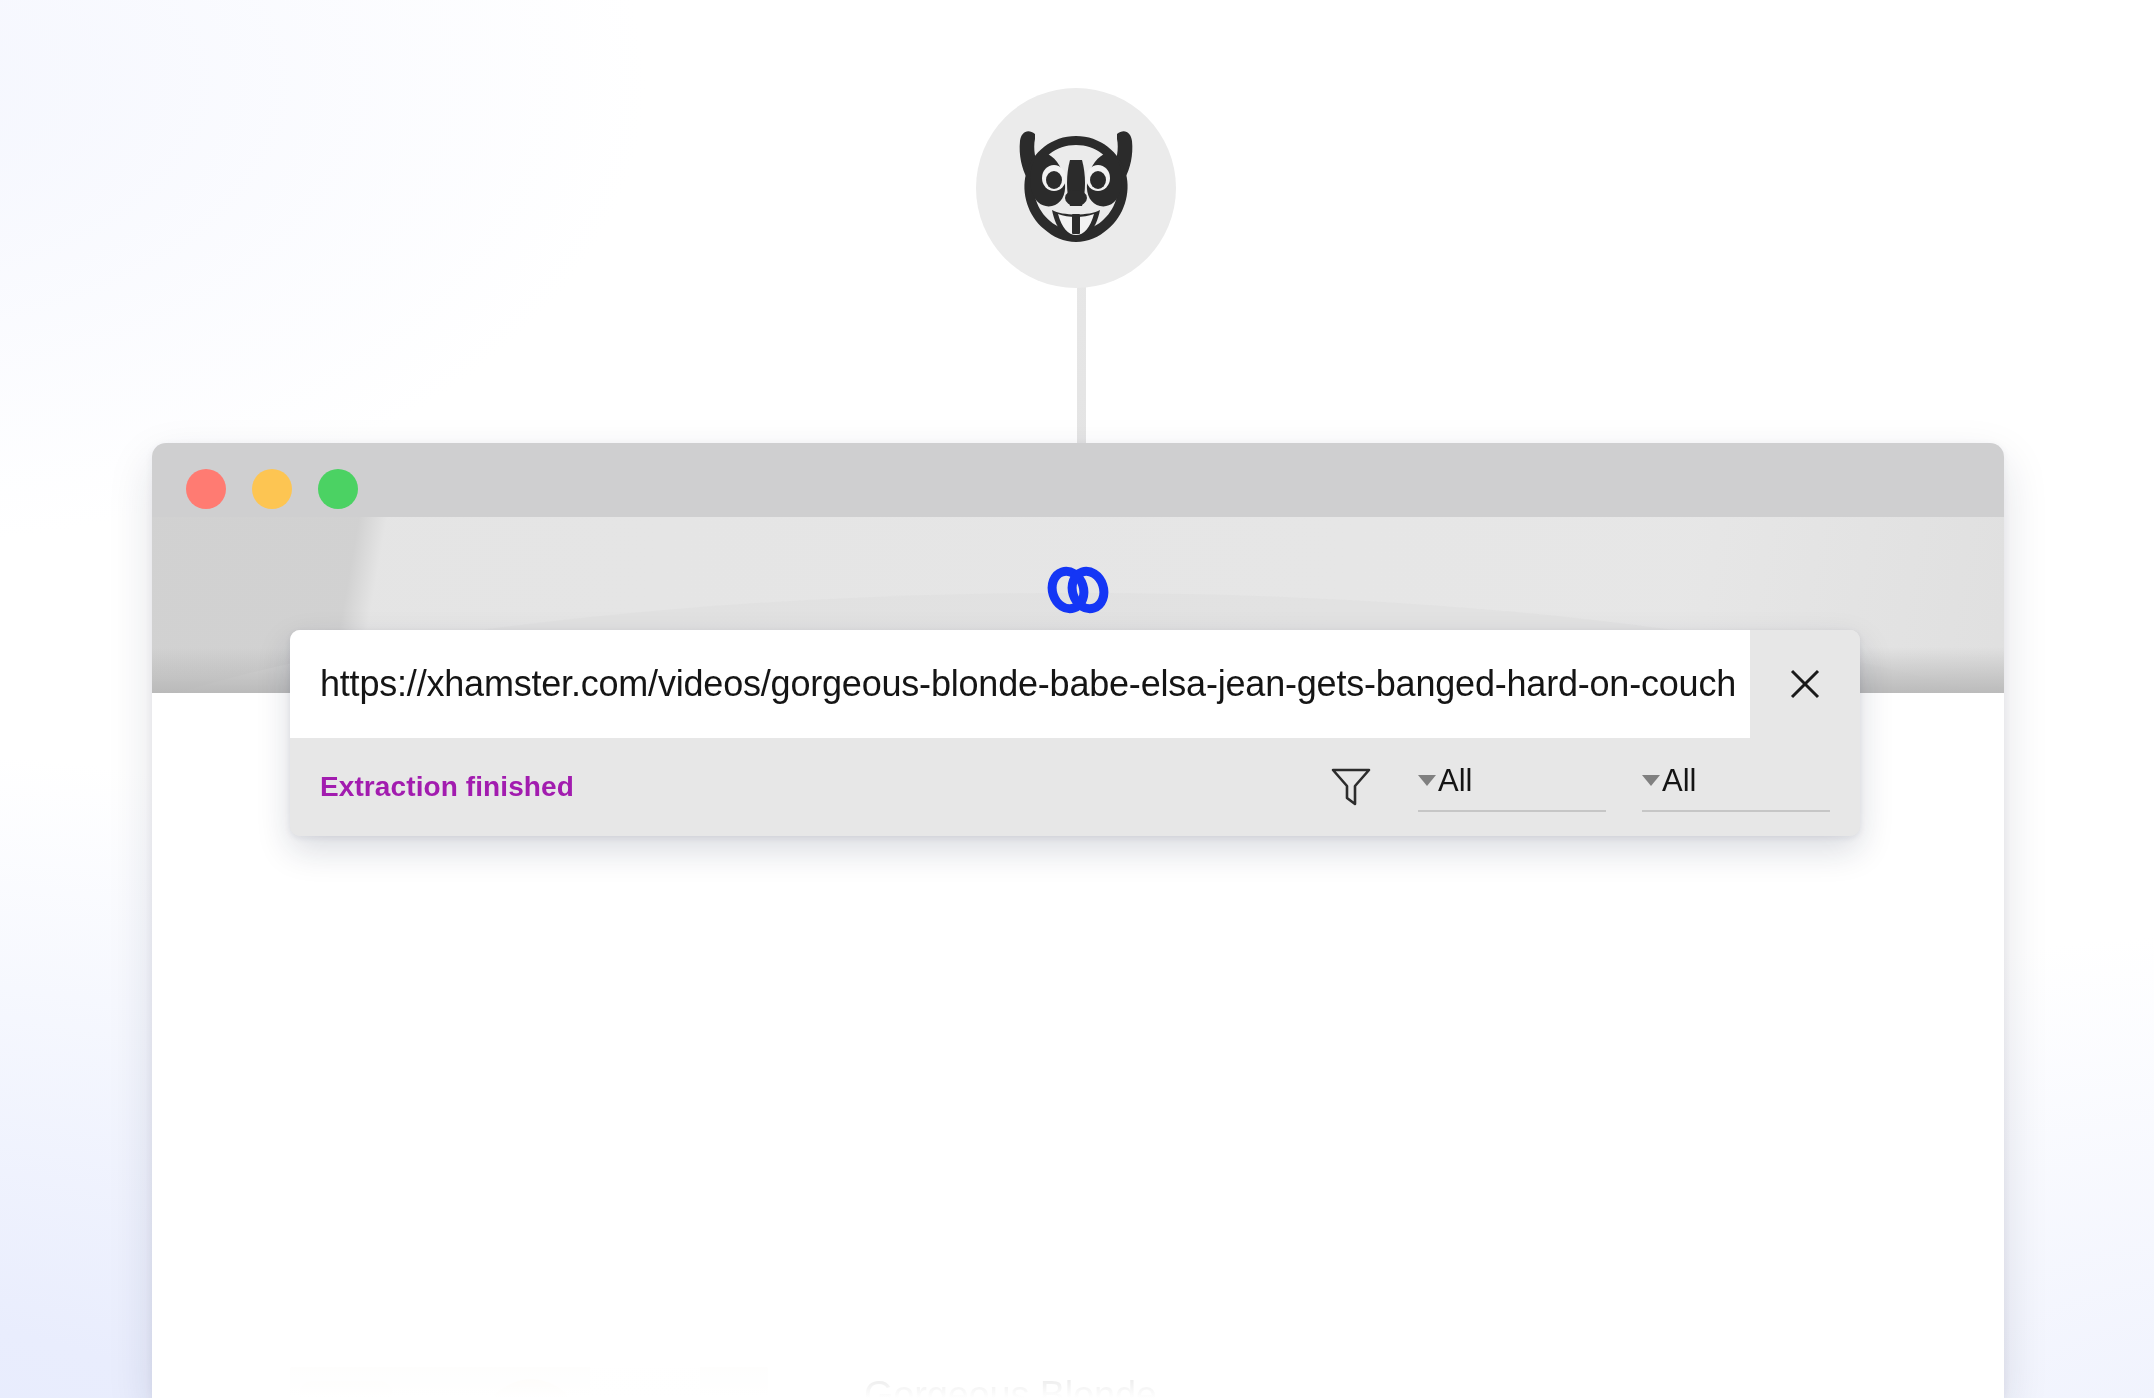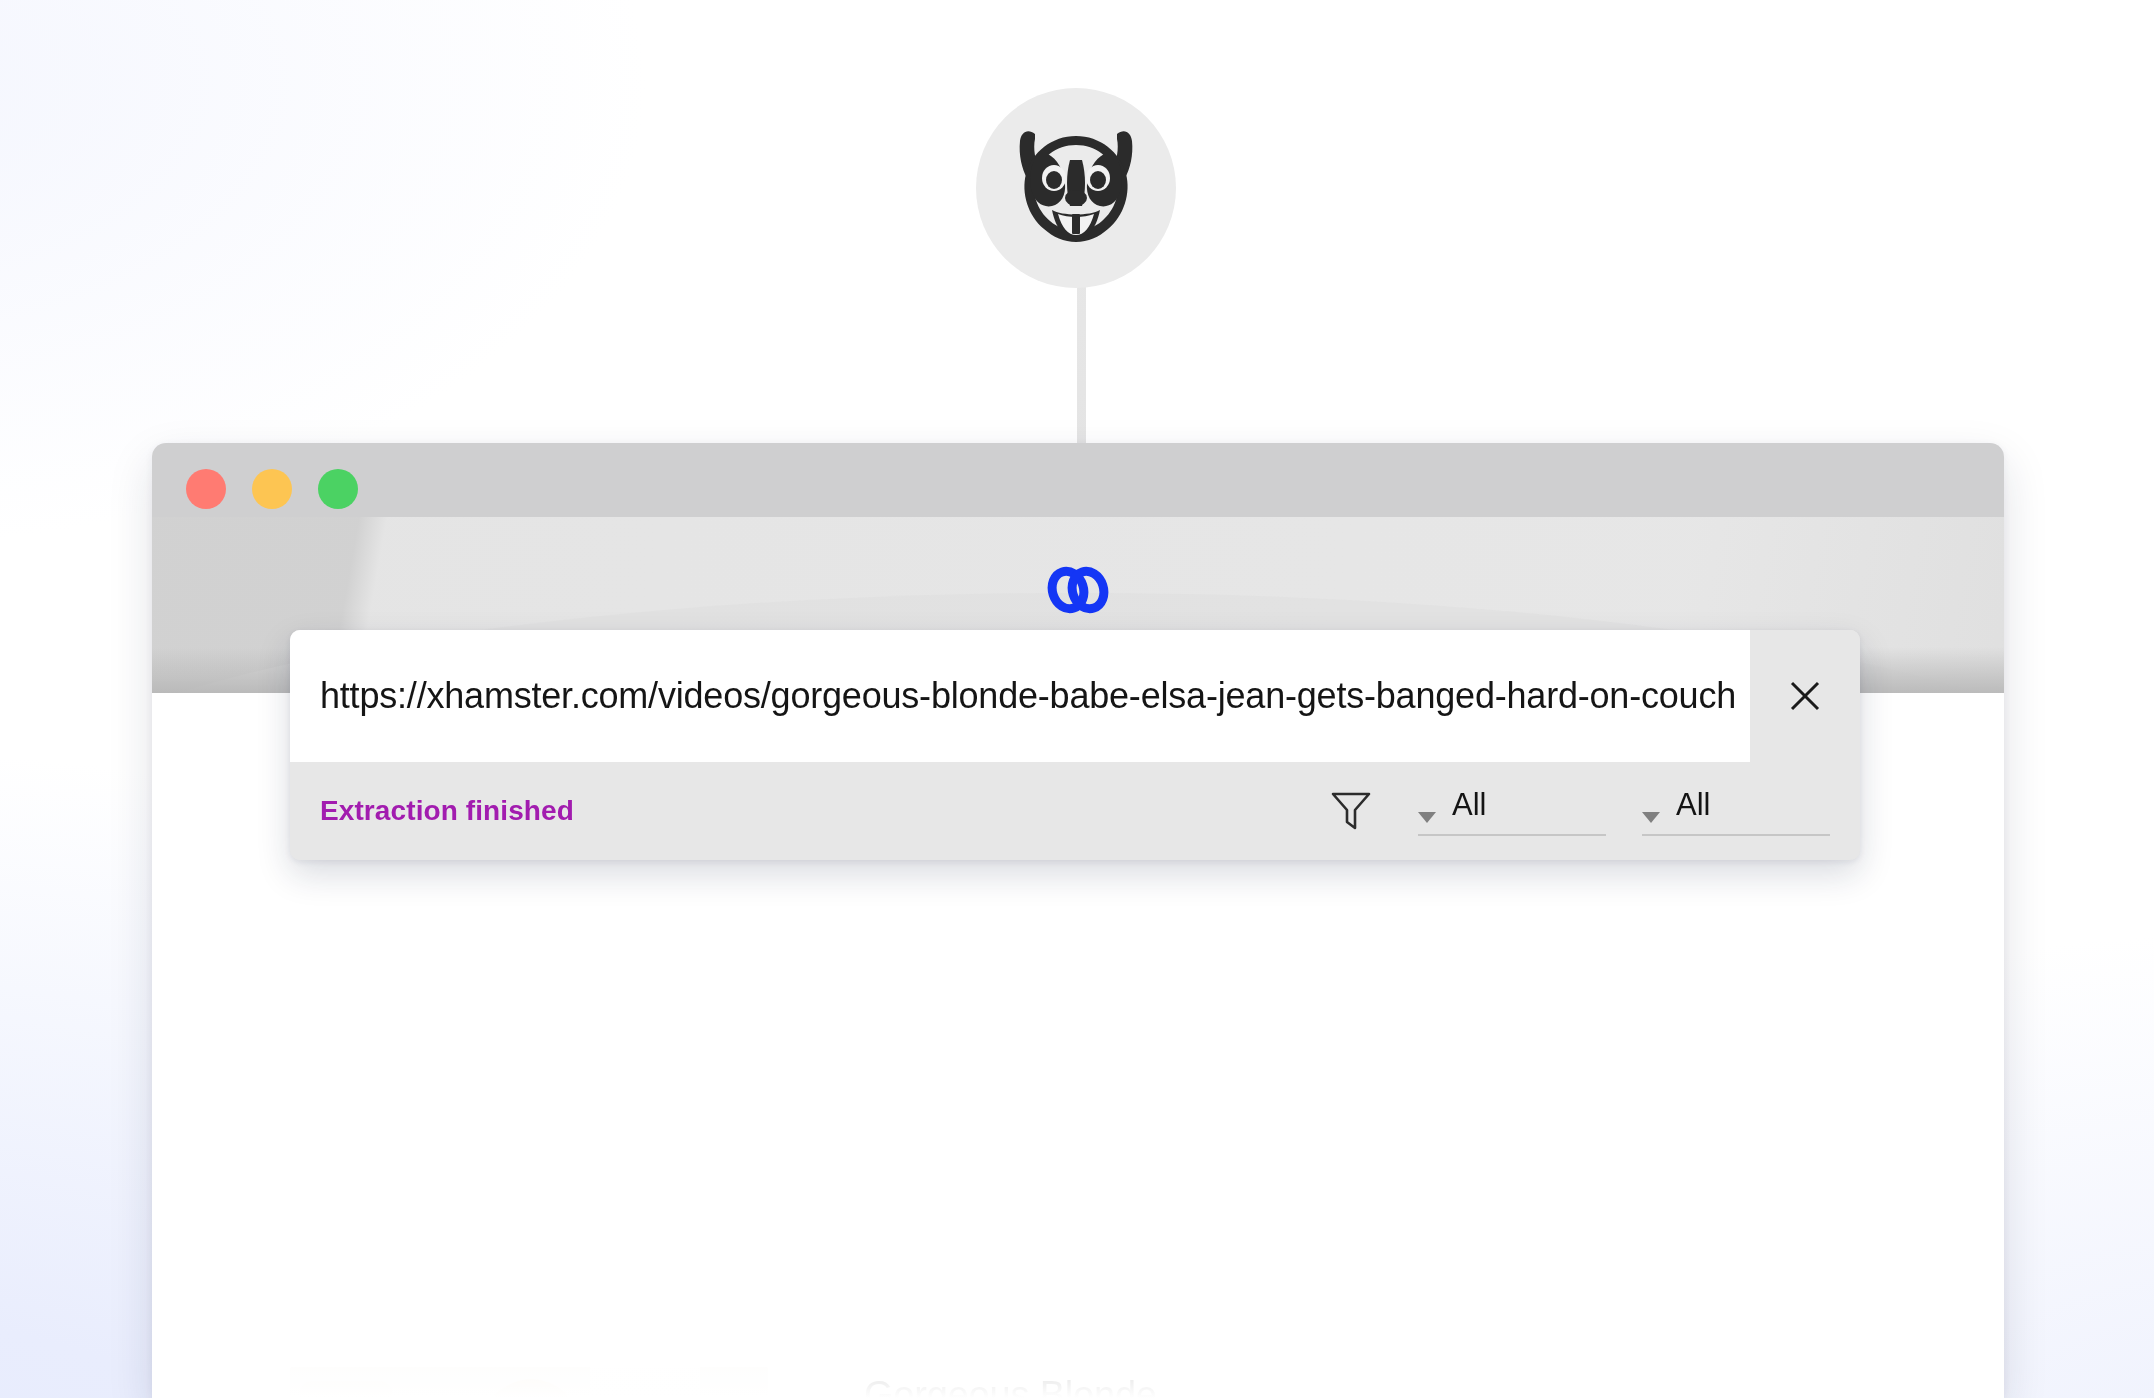--- a/index.html
+++ b/index.html
@@ -128,21 +128,21 @@
     top: 630px;
     width: 1570px;
     border-radius: 10px 10px 10px 10px;
     box-shadow: 0 14px 34px rgba(20,30,60,0.16), 0 2px 6px rgba(20,30,60,0.08);
     background: #e7e7e7;
     overflow: hidden;
   }
   #url-row {
     display: flex;
     align-items: stretch;
-    height: 132px;
+    height: 108px;
     background: #e7e7e7;
   }
   #url-input {
     flex: 1 1 auto;
     background: #ffffff;
     border: none;
     outline: none;
     font-family: "Liberation Sans", sans-serif;
     font-size: 36px;
     color: #151515;
@@ -189,22 +189,22 @@
     display: flex;
     align-items: center;
   }
   #filter-icon svg { display: block; }
   .filter-select {
     width: 188px;
     margin-right: 36px;
     border-bottom: 2px solid #c6c6c6;
     padding-bottom: 11px;
     display: flex;
-    align-items: flex-end;
-    gap: 16px;
+    align-items: center;
+    gap: 2px;
     cursor: pointer;
   }
   .filter-select:last-child { margin-right: 0; }
   .filter-caret {
     width: 0; height: 0;
     border-left: 9px solid transparent;
     border-right: 9px solid transparent;
     border-top: 11px solid #808080;
   }
   .filter-label {

